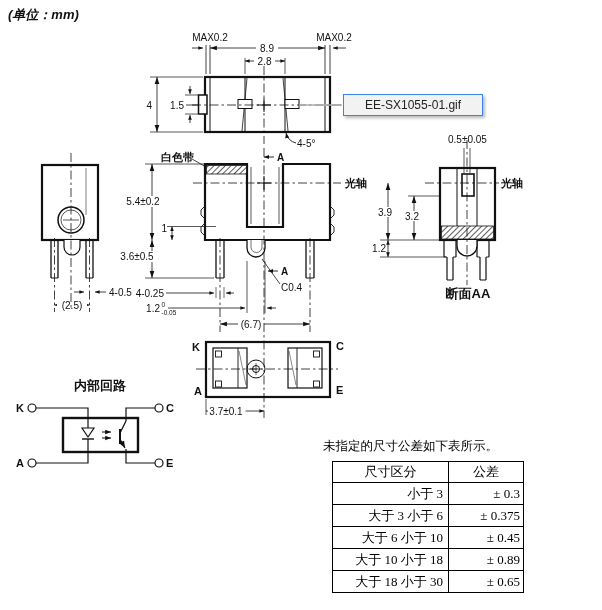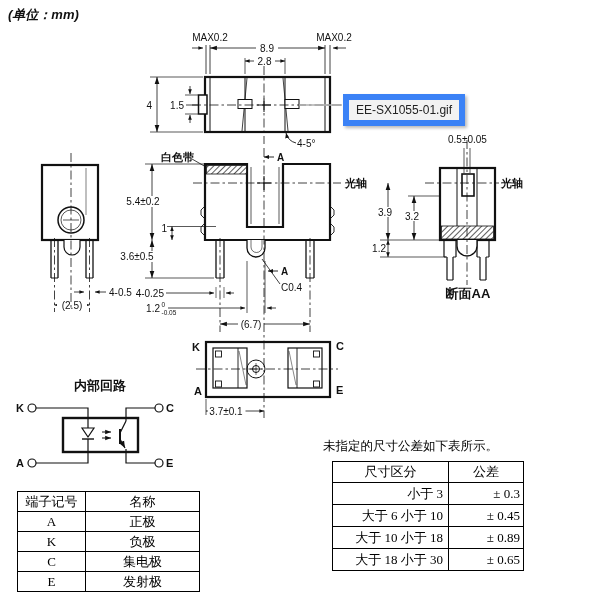--- a/index.html
+++ b/index.html
@@ -5,21 +5,21 @@
   html,body{margin:0;padding:0;background:#fff;}
   #page{position:relative;width:602px;height:610px;background:#fff;overflow:hidden;
         font-family:"Liberation Sans",sans-serif;color:#111;}
   svg text{font-family:"Liberation Sans",sans-serif;fill:#111;}
   .dimtx{font-size:10px;}
   .dimtx-s{font-size:6.5px;}
   .cjk{font-size:11px;font-weight:bold;}
   .cjk-lg{font-size:13px;font-weight:bold;}
   .unit-label{position:absolute;left:8px;top:6px;font-size:13px;font-weight:bold;font-style:italic;}
   .tooltip{position:absolute;left:343px;top:94px;height:20px;line-height:20px;
-           padding:0 7px;background:#f2f2f2;border:6px solid #3b82f6;
+           padding:0 21px;background:#f2f2f2;border:1px solid #3b82f6;
            box-shadow:2px 2px 3px rgba(0,0,0,0.28);font-size:12px;color:#222;white-space:nowrap;}
   .note{position:absolute;left:323px;top:438px;font-family:"Liberation Serif",serif;
         font-size:12.5px;color:#000000;}
   table.tech{position:absolute;border-collapse:collapse;table-layout:fixed;
              font-family:"Liberation Serif",serif;font-size:13px;color:#000;}
   table.tech td,table.tech th{border:1px solid #000;text-align:center;font-weight:normal;
              padding:0 3px;overflow:hidden;white-space:nowrap;}
   #terminal-table{left:17px;top:491px;width:182px;}
   #terminal-table th,#terminal-table td{height:19px;}
   #terminal-table col.c1{width:68px;} #terminal-table col.c2{width:114px;}
@@ -303,65 +303,41 @@
       <text class="cjk" x="24" y="467" text-anchor="end">A</text>
       <text class="cjk" x="166" y="412" text-anchor="start">C</text>
       <text class="cjk" x="166" y="467" text-anchor="start">E</text>
     </g>
   </svg>
 
   <div class="tooltip">
     <span>EE-SX1055-01.gif</span>
   </div>
 
-  <table class="tech" id="terminal-table">
-    <colgroup>
-        <col class="c1">
-        <col class="c2">
-      </colgroup>
-    <tbody>
-        <tr>
-      <th>端子记号</th>
-      <th>名称</th>
-    </tr>
-    <tr>
-      <td>A</td>
-      <td>正极</td>
-    </tr>
-    <tr>
-      <td>K</td>
-      <td>负极</td>
-    </tr>
-    <tr>
-      <td>C</td>
-      <td>集电极</td>
-    </tr>
-    <tr>
-      <td>E</td>
-      <td>发射极</td>
-    </tr>
-  </tbody>
-    </table>
 
   <div class="note">未指定的尺寸公差如下表所示。</div>
   <table class="tech" id="tolerance-table">
     <colgroup>
         <col class="c1">
         <col class="c2">
       </colgroup>
     <tbody>
         <tr>
       <th>尺寸区分</th>
       <th>公差</th>
     </tr>
     <tr>
       <td class="rng">小于 3</td>
       <td>± 0.3</td>
     </tr>
     <tr>
+      <td class="rng">大于 3 小于 6</td>
+      <td>± 0.375</td>
+    </tr>
+    <tr>
       <td class="rng">大于 6 小于 10</td>
       <td>± 0.45</td>
     </tr>
     <tr>
       <td class="rng">大于 10 小于 18</td>
       <td>± 0.89</td>
     </tr>
     <tr>
       <td class="rng">大于 18 小于 30</td>
       <td>± 0.65</td>

